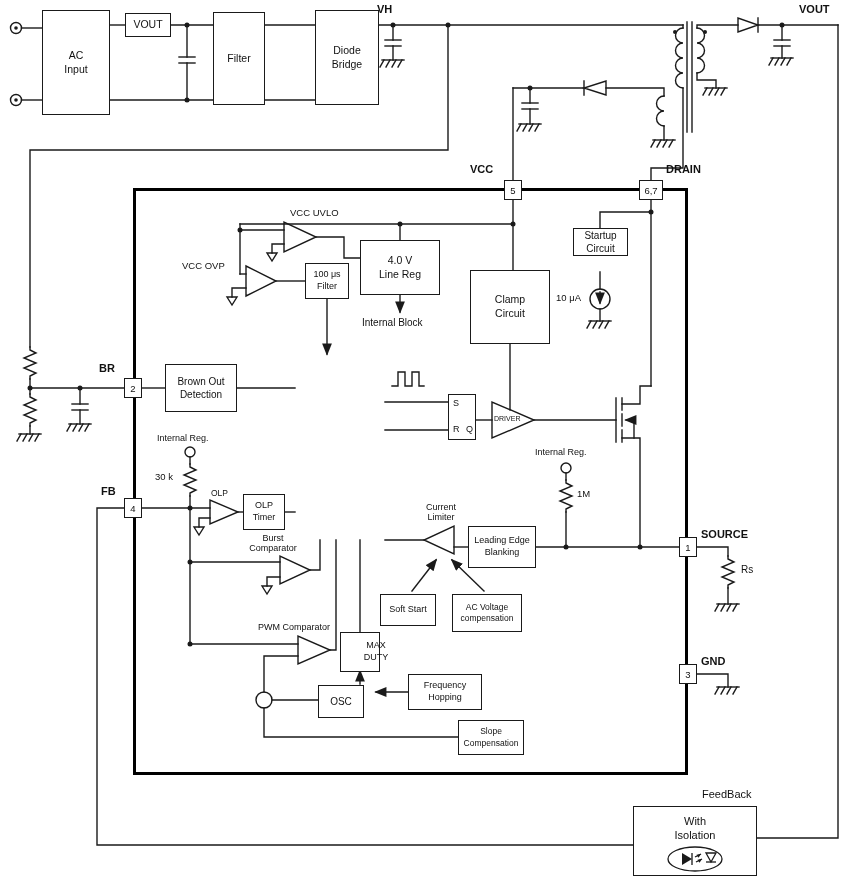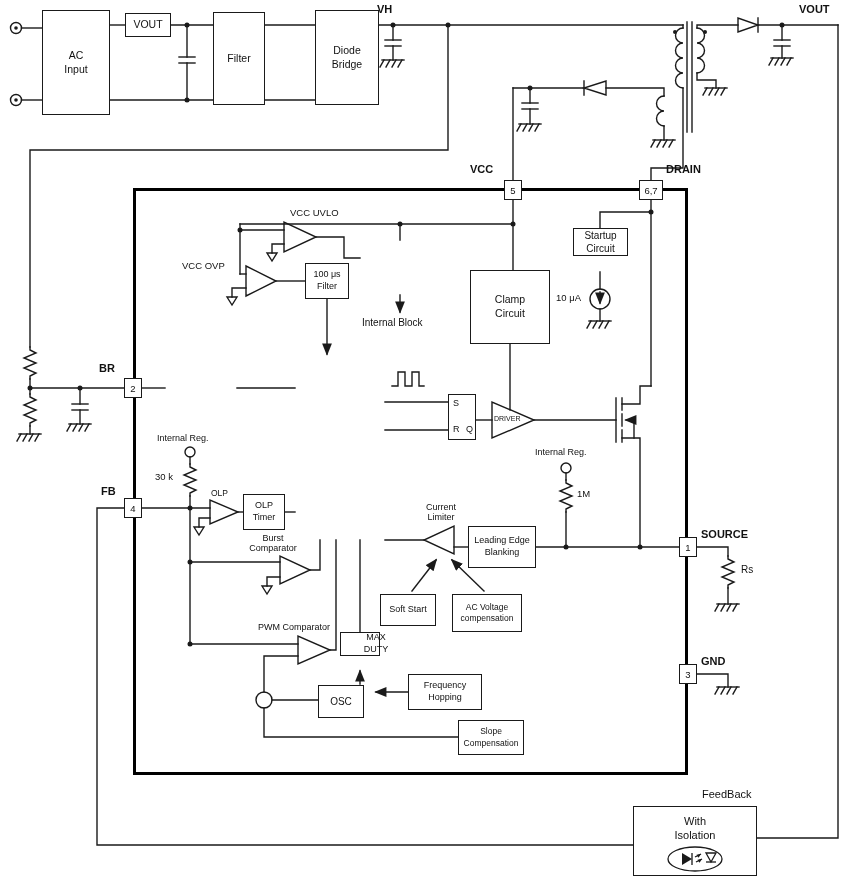--- a/index.html
+++ b/index.html
@@ -263,31 +263,39 @@
   <div class="box" style="left:125px; top:13px; width:46px; height:24px;">
     <span>VOUT</span>
   </div>
   <div class="box" style="left:213px; top:12px; width:52px; height:93px;">
     <span>Filter</span>
   </div>
   <div class="box" style="left:315px; top:10px; width:64px; height:95px;">
     <span>Diode</span>
     <span>Bridge</span>
   </div>
+  <div class="box" style="left:360px; top:240px; width:80px; height:55px;">
+    <span>4.0 V</span>
+    <span>Line Reg</span>
+  </div>
   <div class="box f9" style="left:305px; top:263px; width:44px; height:36px;">
     <span>100 μs</span>
     <span>Filter</span>
   </div>
   <div class="box f10" style="left:573px; top:228px; width:55px; height:28px;">
     <span>Startup</span>
     <span>Circuit</span>
   </div>
   <div class="box" style="left:470px; top:270px; width:80px; height:74px;">
     <span>Clamp</span>
     <span>Circuit</span>
+  </div>
+  <div class="box f10" style="left:165px; top:364px; width:72px; height:48px;">
+    <span>Brown Out</span>
+    <span>Detection</span>
   </div>
   <div class="srbox" style="left:448px; top:394px; width:28px; height:46px;">
     <span style="left:4px; top:3px;">S</span>
     <span style="left:4px; top:29px;">R</span>
     <span style="left:17px; top:29px;">Q</span>
   </div>
   <div class="box f9" style="left:243px; top:494px; width:42px; height:36px;">
     <span>OLP</span>
     <span>Timer</span>
   </div>
@@ -295,21 +303,21 @@
     <span>Leading Edge</span>
     <span>Blanking</span>
   </div>
   <div class="box f9" style="left:380px; top:594px; width:56px; height:32px;">
     <span>Soft Start</span>
   </div>
   <div class="box f85" style="left:452px; top:594px; width:70px; height:38px;">
     <span>AC Voltage</span>
     <span>compensation</span>
   </div>
-  <div class="box f9" style="left:340px; top:632px; width:40px; height:24px;padding-left:32px;">
+  <div class="box f9" style="left:340px; top:632px; width:40px; height:40px;padding-left:32px;">
     <span>MAX</span>
     <span>DUTY</span>
   </div>
   <div class="box f10" style="left:318px; top:685px; width:46px; height:33px;">
     <span>OSC</span>
   </div>
   <div class="box f9" style="left:408px; top:674px; width:74px; height:36px;">
     <span>Frequency</span>
     <span>Hopping</span>
   </div>

